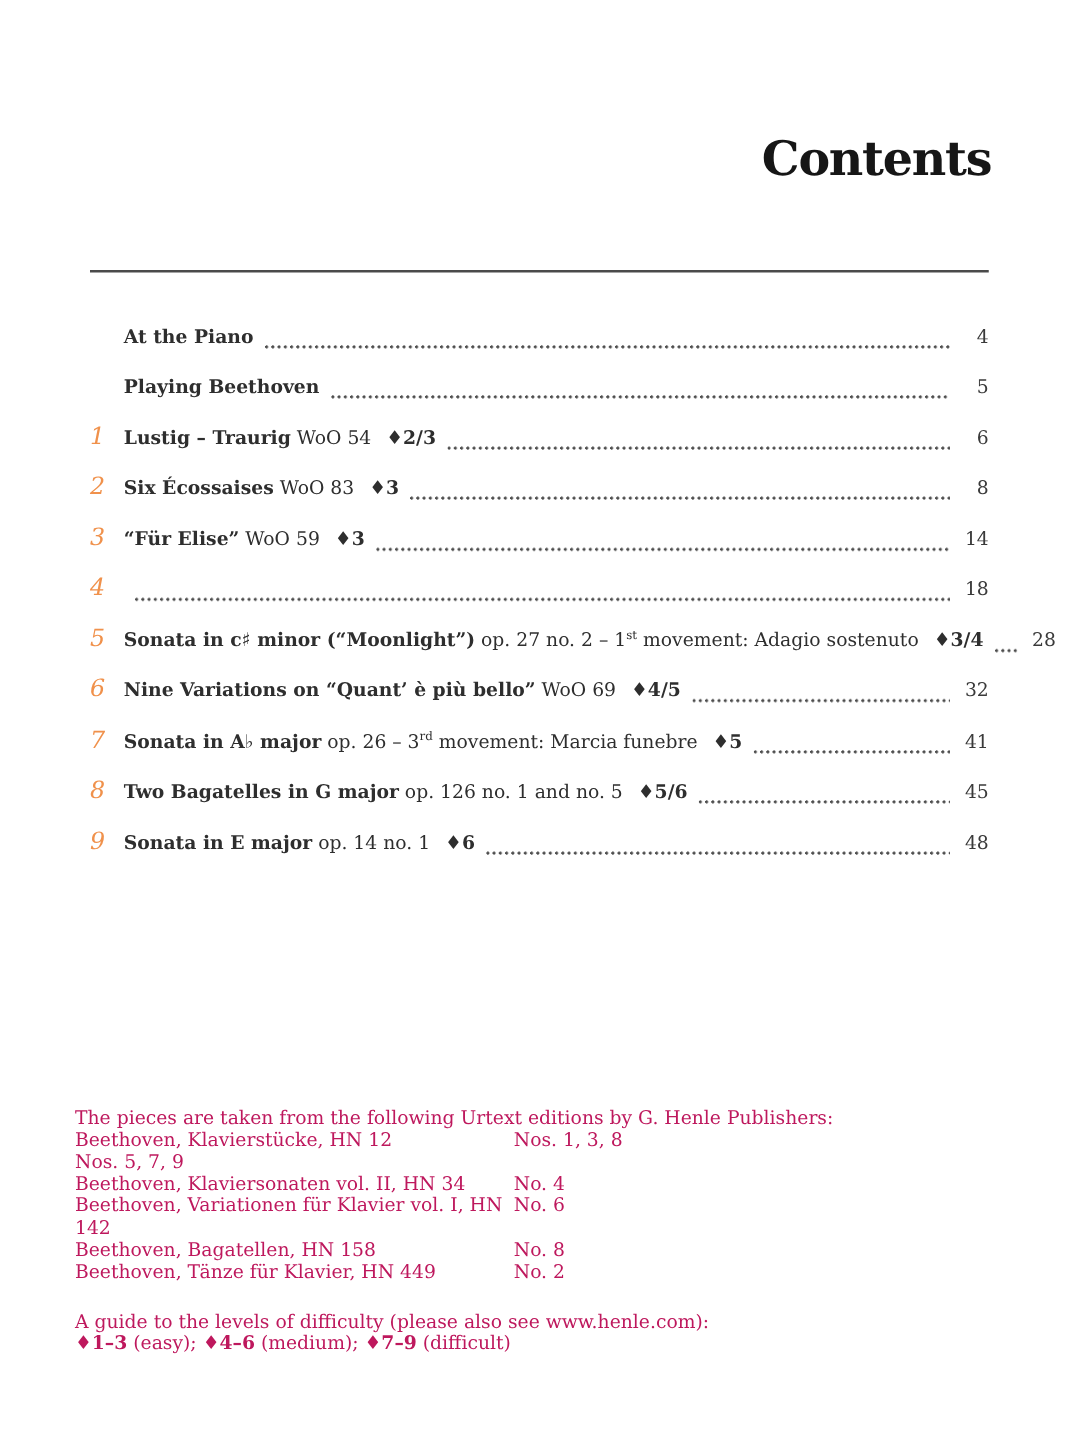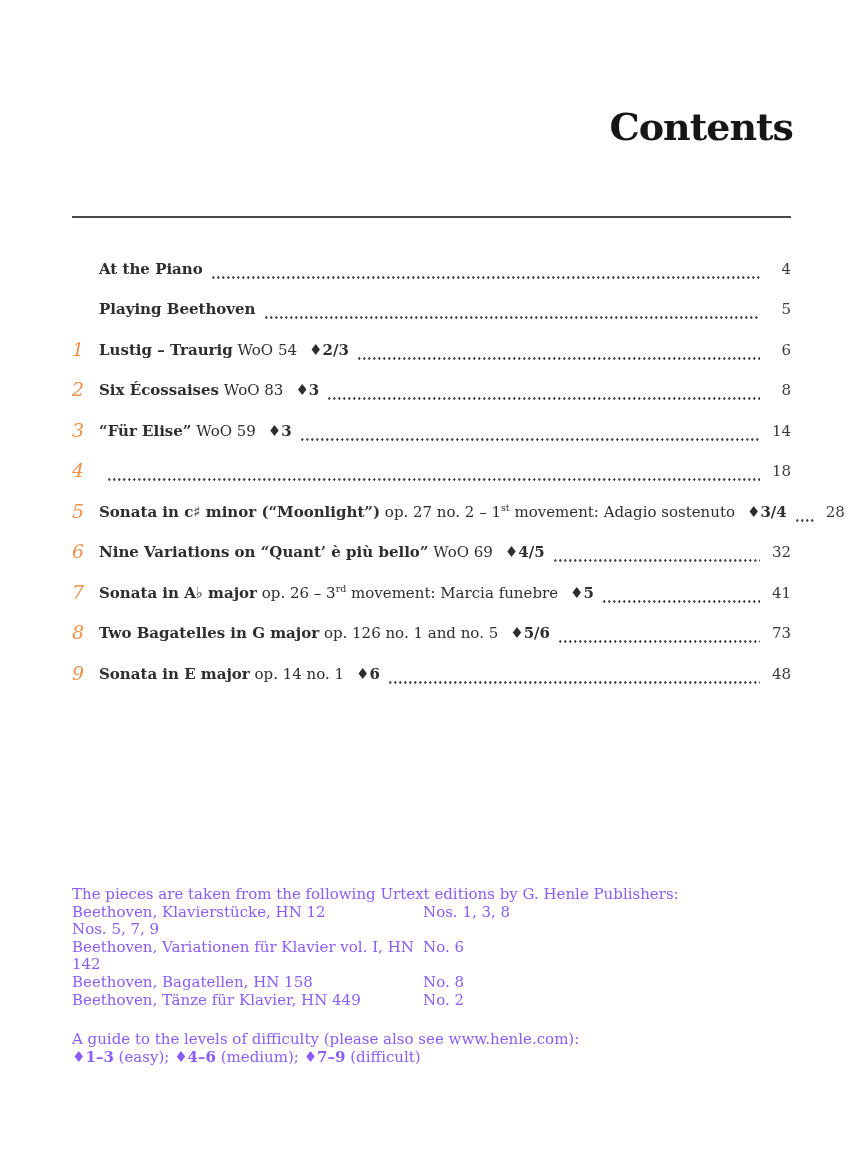--- a/index.html
+++ b/index.html
@@ -28,22 +28,22 @@
   .b{font-weight:700;}
   .sup{vertical-align:super;font-size:9.5px;line-height:0;}
   .diff{margin-left:12px;font-weight:700;}
   .leader{
     flex:1 1 0;min-width:18px;height:3px;margin:0 7px -1px 9px;
     background-image:radial-gradient(circle at 1.3px 1.5px,#4d4d4d 1.05px,rgba(0,0,0,0) 1.4px);
     background-size:5px 3px;background-repeat:repeat-x;background-position:0 0;
   }
   .page-num{flex:0 0 auto;min-width:24px;text-align:right;font-size:15px;color:#3a3a3a;}
   .footer{
-    position:absolute;left:72px;top:886px;width:719px;
-    font-size:15px;line-height:17.6px;color:#8b5cf6;
+    position:absolute;left:60px;top:886px;width:719px;
+    font-size:15px;line-height:17.6px;color:#be185d;
   }
   .footer p{margin:0;}
   .ed-row{display:flex;}
   .ed-name{flex:0 0 351px;}
   .ed-nos{flex:1 1 auto;}
   .guide-intro{margin-top:22px !important;}
 </style>
 </head>
 <body>
 
@@ -102,41 +102,45 @@
       <div class="toc-row">
         <span class="num">7</span>
         <span class="entry-text"><span class="b">Sonata in A♭ major</span><span> op. 26 – 3</span><span class="sup">rd</span><span> movement: Marcia funebre</span><span class="b diff">♦5</span></span>
         <span class="leader"></span>
         <span class="page-num">41</span>
       </div>
       <div class="toc-row">
         <span class="num">8</span>
         <span class="entry-text"><span class="b">Two Bagatelles in G major</span><span> op. 126 no. 1 and no. 5</span><span class="b diff">♦5/6</span></span>
         <span class="leader"></span>
-        <span class="page-num">73</span>
+        <span class="page-num">45</span>
       </div>
       <div class="toc-row">
         <span class="num">9</span>
         <span class="entry-text"><span class="b">Sonata in E major</span><span> op. 14 no. 1</span><span class="b diff">♦6</span></span>
         <span class="leader"></span>
         <span class="page-num">48</span>
       </div>
     </div>
 
   <div class="footer">
     <p>The pieces are taken from the following Urtext editions by G. Henle Publishers:</p>
     <div id="editions">
         <div class="ed-row">
           <span class="ed-name">Beethoven, Klavierstücke, HN 12</span>
           <span class="ed-nos">Nos. 1, 3, 8</span>
         </div>
         <div class="ed-row">
           <span class="ed-nos">Nos. 5, 7, 9</span>
         </div>
         <div class="ed-row">
+          <span class="ed-name">Beethoven, Klaviersonaten vol. II, HN 34</span>
+          <span class="ed-nos">No. 4</span>
+        </div>
+        <div class="ed-row">
           <span class="ed-name">Beethoven, Variationen für Klavier vol. I, HN 142</span>
           <span class="ed-nos">No. 6</span>
         </div>
         <div class="ed-row">
           <span class="ed-name">Beethoven, Bagatellen, HN 158</span>
           <span class="ed-nos">No. 8</span>
         </div>
         <div class="ed-row">
           <span class="ed-name">Beethoven, Tänze für Klavier, HN 449</span>
           <span class="ed-nos">No. 2</span>

